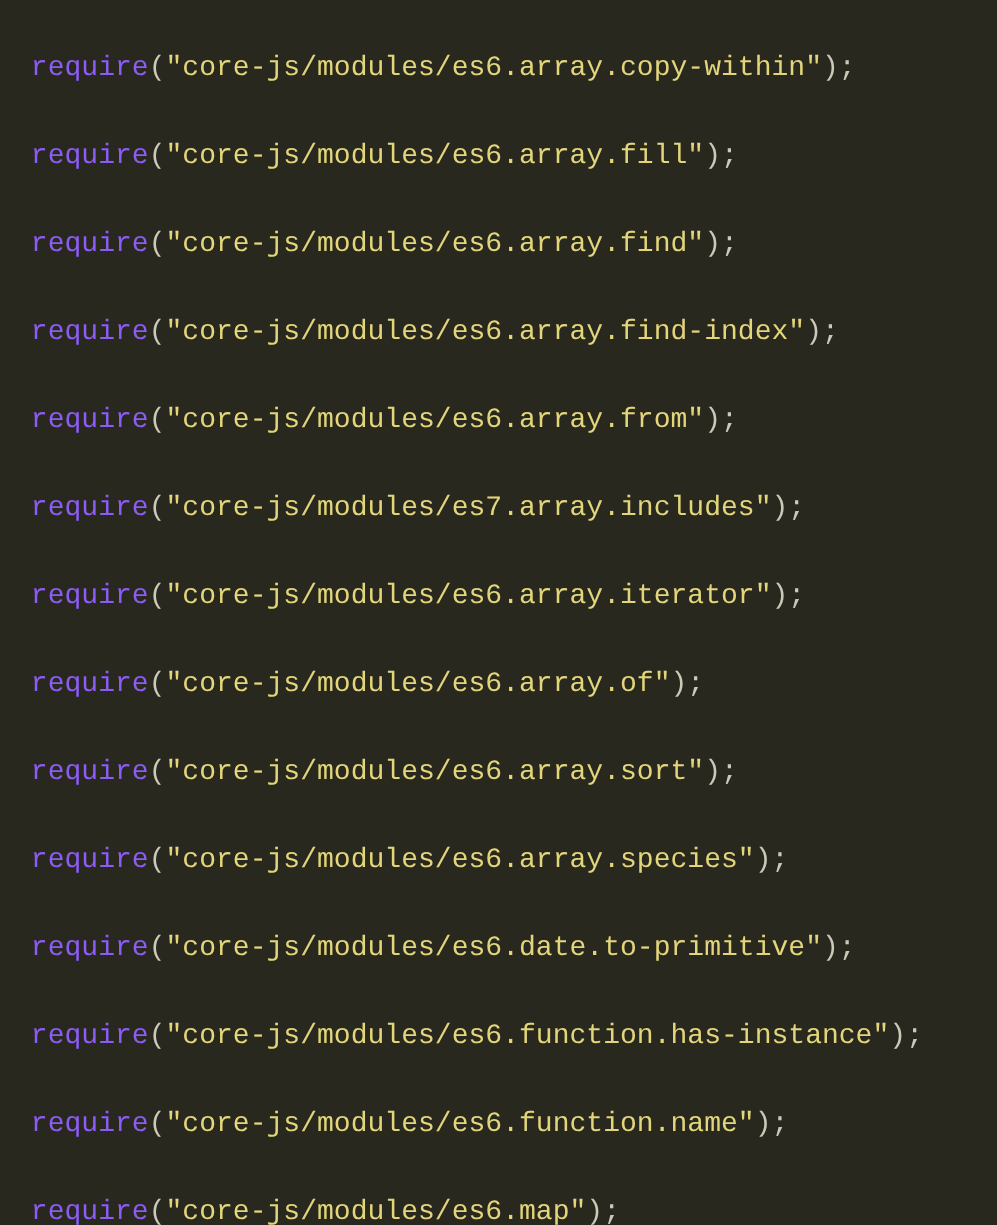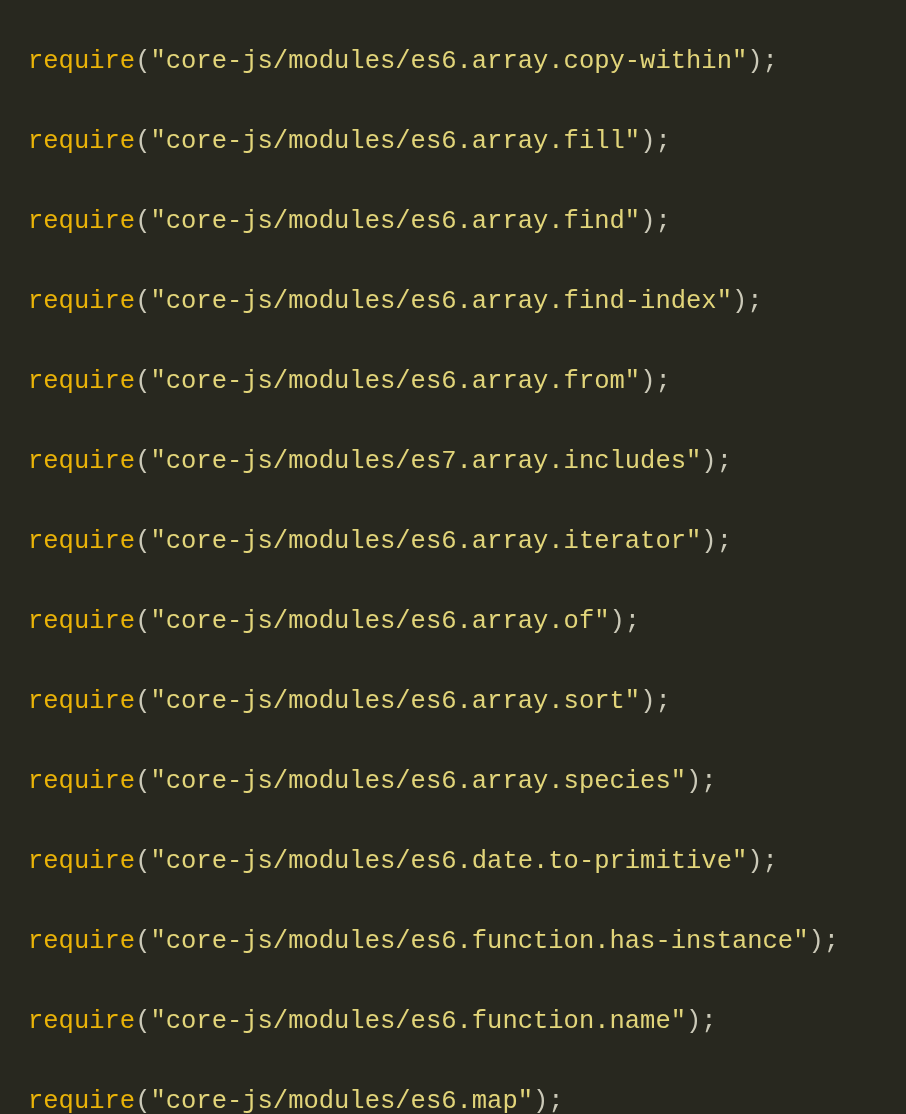--- a/index.html
+++ b/index.html
@@ -21,20 +21,20 @@
   }
   .line {
     display: block;
     padding-left: 28px;
     height: 40px;
   }
   .blank {
     display: block;
     height: 40px;
   }
-  .fn   { color: #eab308; margin-top: 32px; }   
+  .fn   { color: #8b5cf6; margin-top: 32px; }   
   .pn   { color: #cbc9b8; }   
   .str  { color: #e2d57a; }   
 </style>
 </head>
 <body>
 
 <pre class="code" id="code-block" style="padding-top: 42px;"><span class="line"><span class="fn">require</span><span class="pn">(</span><span class="str">"core-js/modules/es6.array.copy-within"</span><span class="pn">)</span><span class="pn">;</span></span><span class="blank"></span><span class="line"><span class="fn">require</span><span class="pn">(</span><span class="str">"core-js/modules/es6.array.fill"</span><span class="pn">)</span><span class="pn">;</span></span><span class="blank"></span><span class="line"><span class="fn">require</span><span class="pn">(</span><span class="str">"core-js/modules/es6.array.find"</span><span class="pn">)</span><span class="pn">;</span></span><span class="blank"></span><span class="line"><span class="fn">require</span><span class="pn">(</span><span class="str">"core-js/modules/es6.array.find-index"</span><span class="pn">)</span><span class="pn">;</span></span><span class="blank"></span><span class="line"><span class="fn">require</span><span class="pn">(</span><span class="str">"core-js/modules/es6.array.from"</span><span class="pn">)</span><span class="pn">;</span></span><span class="blank"></span><span class="line"><span class="fn">require</span><span class="pn">(</span><span class="str">"core-js/modules/es7.array.includes"</span><span class="pn">)</span><span class="pn">;</span></span><span class="blank"></span><span class="line"><span class="fn">require</span><span class="pn">(</span><span class="str">"core-js/modules/es6.array.iterator"</span><span class="pn">)</span><span class="pn">;</span></span><span class="blank"></span><span class="line"><span class="fn">require</span><span class="pn">(</span><span class="str">"core-js/modules/es6.array.of"</span><span class="pn">)</span><span class="pn">;</span></span><span class="blank"></span><span class="line"><span class="fn">require</span><span class="pn">(</span><span class="str">"core-js/modules/es6.array.sort"</span><span class="pn">)</span><span class="pn">;</span></span><span class="blank"></span><span class="line"><span class="fn">require</span><span class="pn">(</span><span class="str">"core-js/modules/es6.array.species"</span><span class="pn">)</span><span class="pn">;</span></span><span class="blank"></span><span class="line"><span class="fn">require</span><span class="pn">(</span><span class="str">"core-js/modules/es6.date.to-primitive"</span><span class="pn">)</span><span class="pn">;</span></span><span class="blank"></span><span class="line"><span class="fn">require</span><span class="pn">(</span><span class="str">"core-js/modules/es6.function.has-instance"</span><span class="pn">)</span><span class="pn">;</span></span><span class="blank"></span><span class="line"><span class="fn">require</span><span class="pn">(</span><span class="str">"core-js/modules/es6.function.name"</span><span class="pn">)</span><span class="pn">;</span></span><span class="blank"></span><span class="line"><span class="fn">require</span><span class="pn">(</span><span class="str">"core-js/modules/es6.map"</span><span class="pn">)</span><span class="pn">;</span></span></pre>
 
 </body></html>

